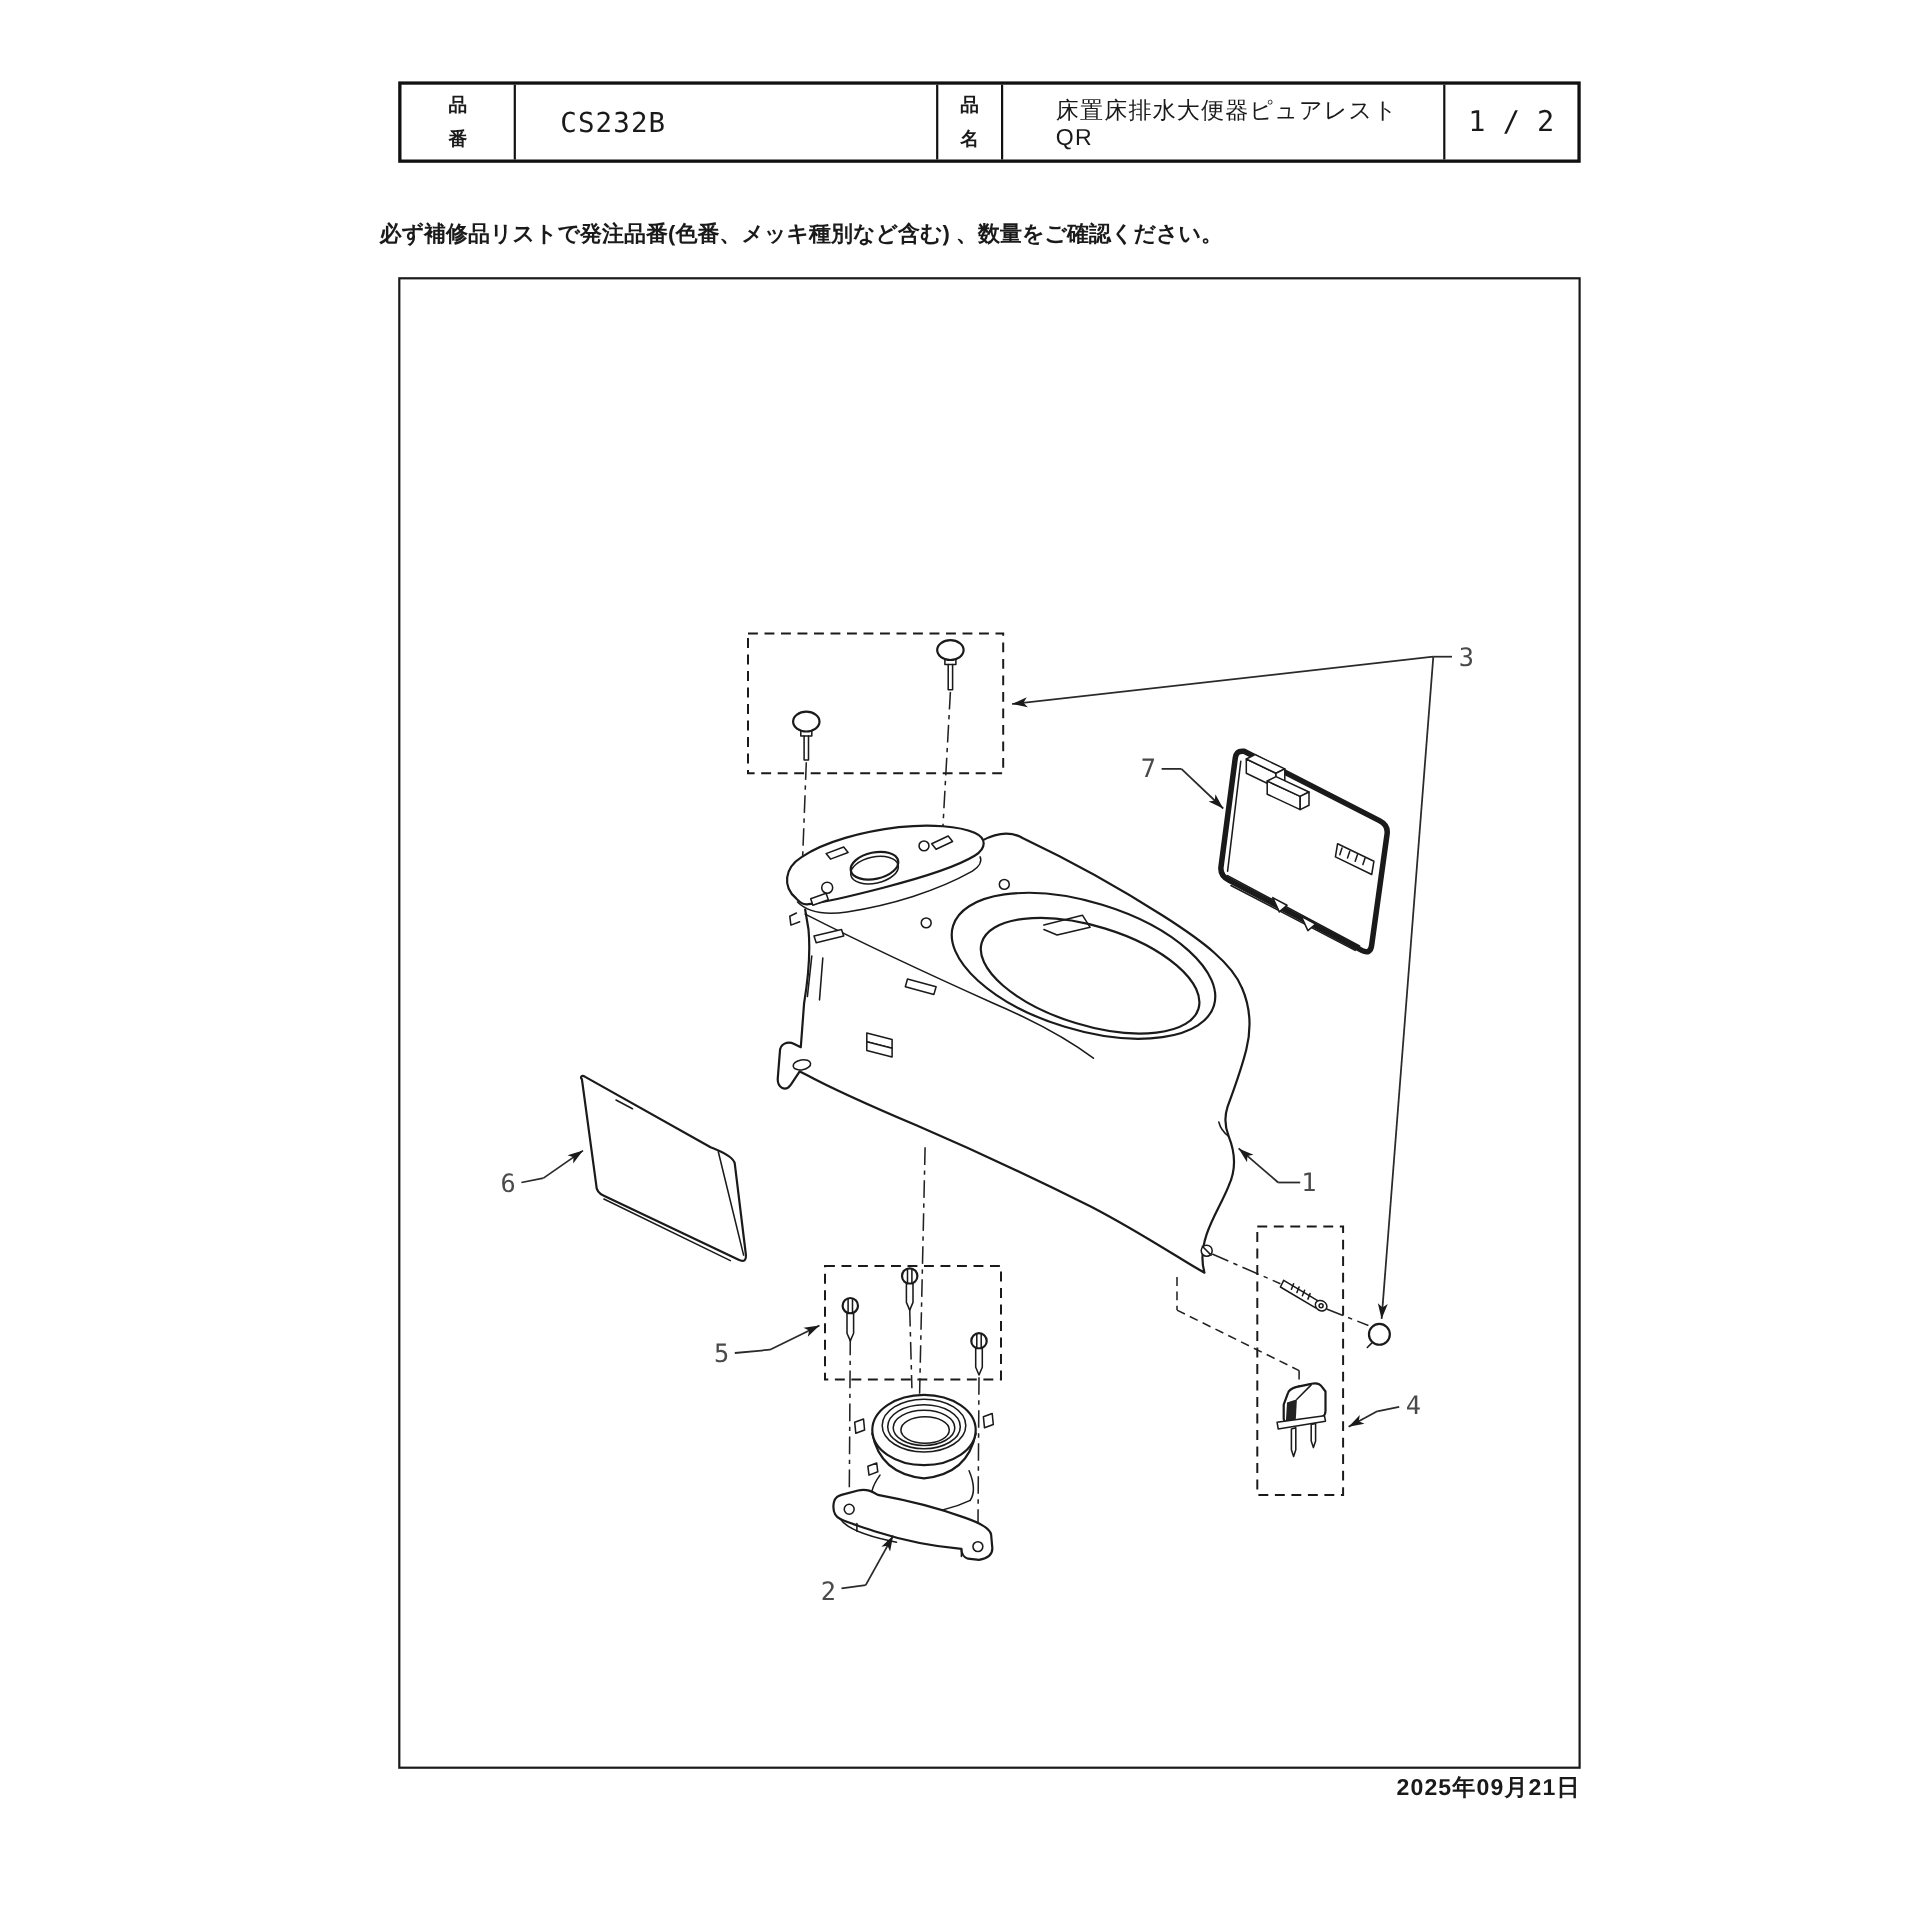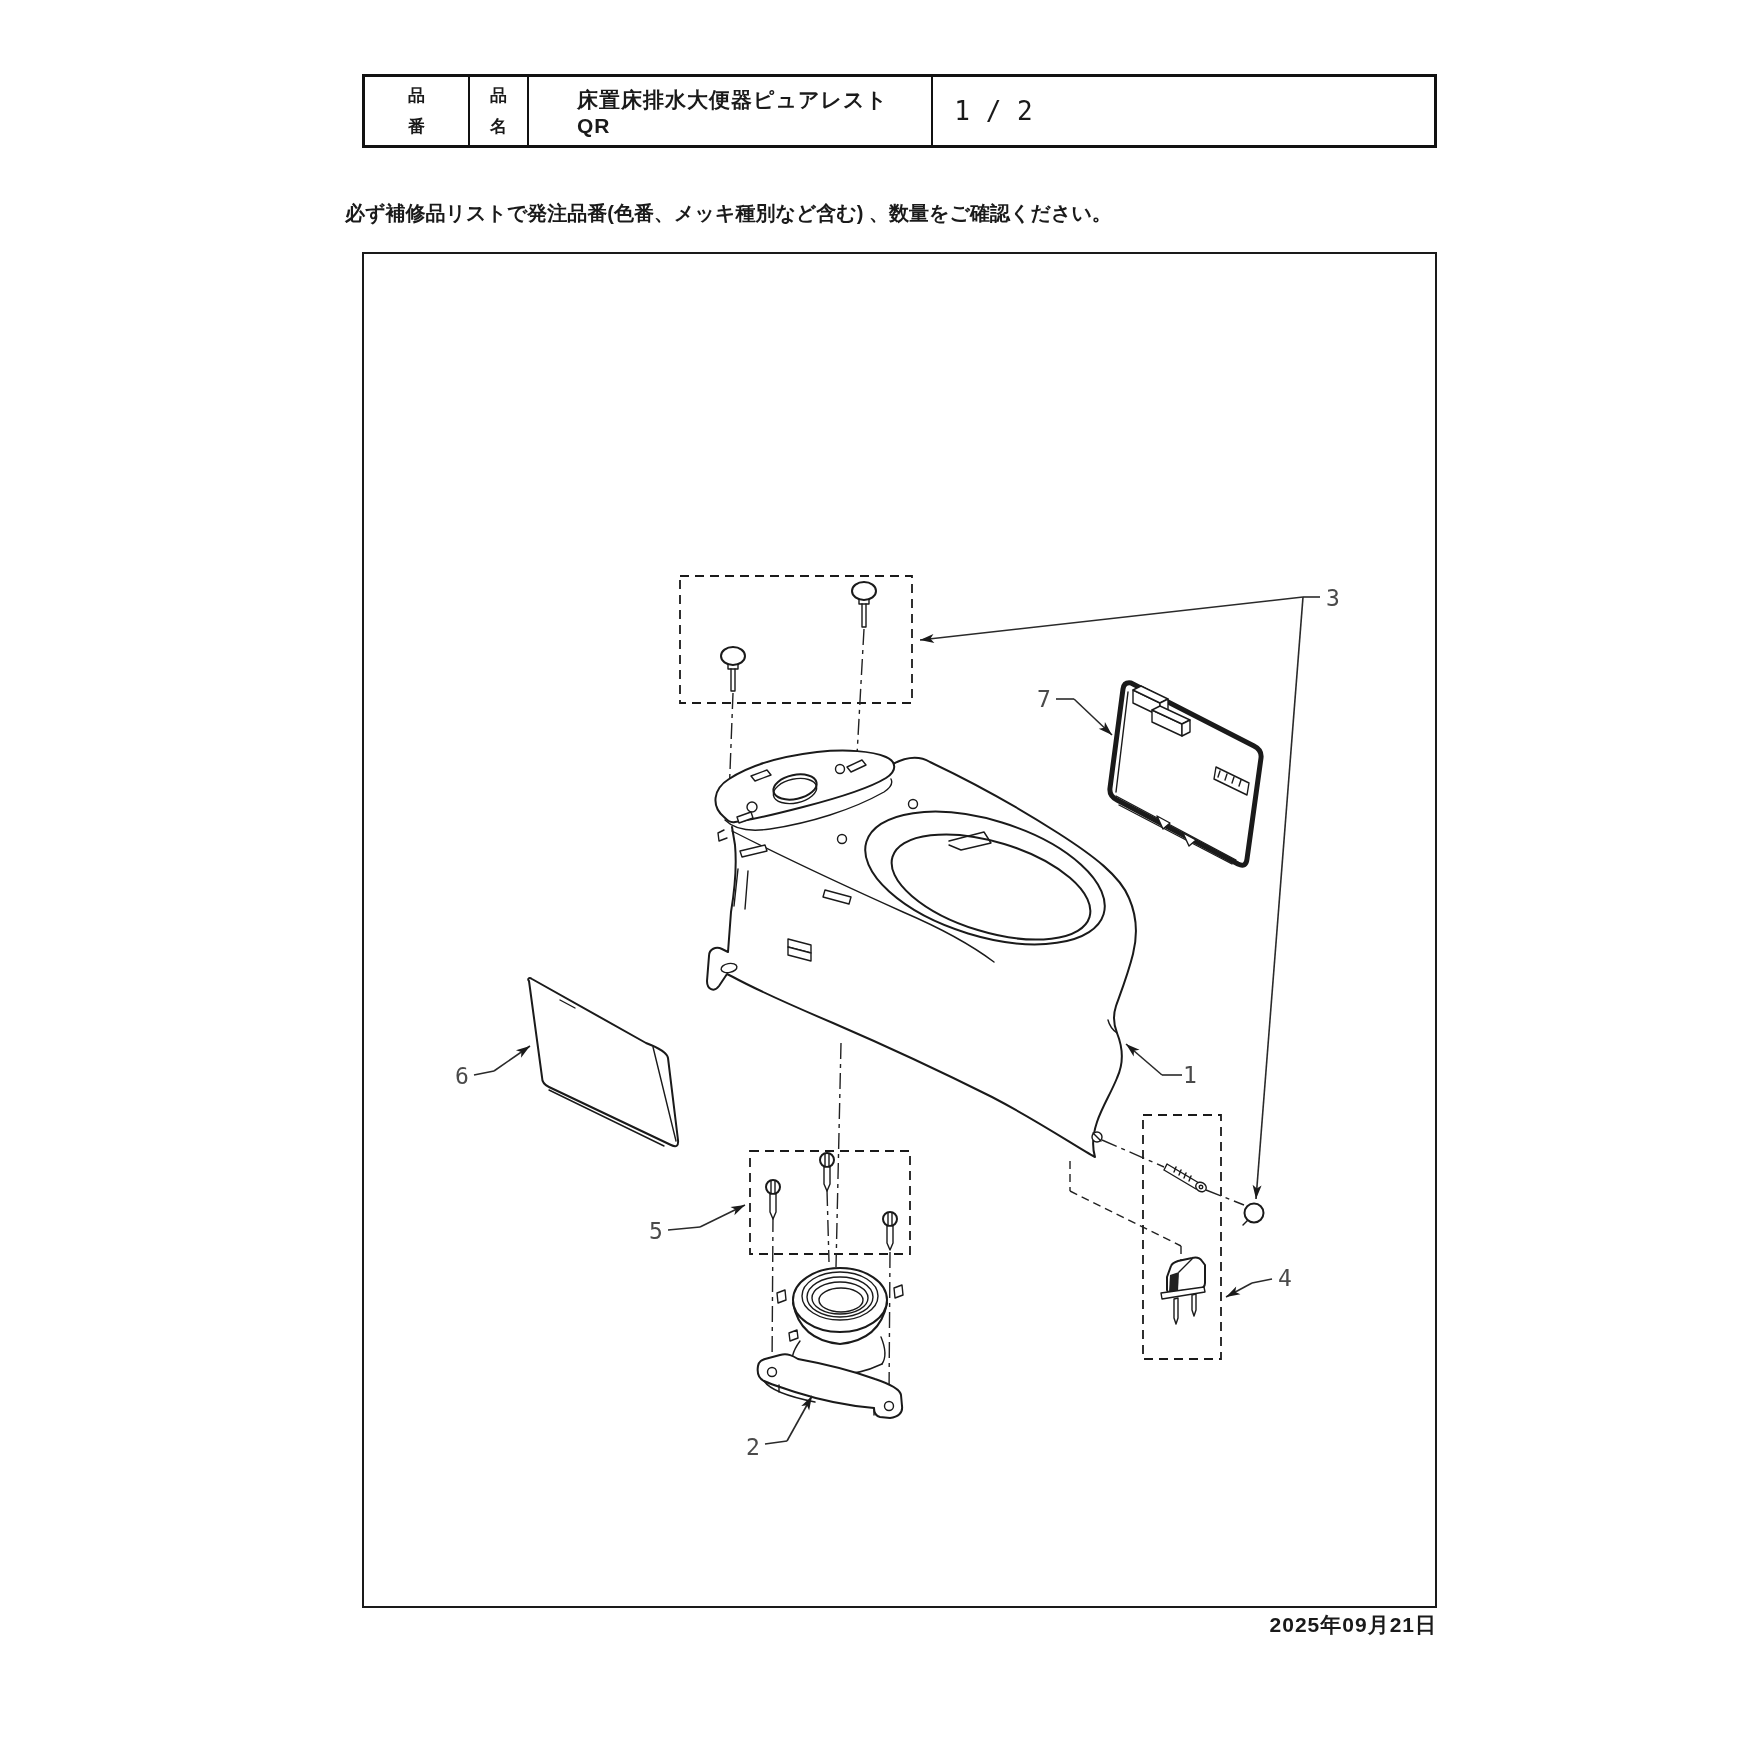--- a/index.html
+++ b/index.html
@@ -10,21 +10,21 @@
        border:3px solid #111;box-sizing:border-box;display:flex;}
   .hdr .cell{box-sizing:border-box;height:100%;}
   .hdr .div{border-left:2px solid #111;}
   .vlabel{display:flex;flex-direction:column;justify-content:space-between;
           align-items:center;padding:7px 0;font-size:17px;font-weight:600;}
   .c-no-label{width:103px;}
   .c-no-value{width:386px;display:flex;align-items:center;padding-left:40px;
               font-family:"DejaVu Sans Mono","Liberation Mono",monospace;
               font-size:25px;letter-spacing:1px;}
   .c-name-label{width:59px;}
-  .c-name-value{width:404px;padding:9px 14px 0 48px;font-size:21px;font-weight:700;letter-spacing:1px;}
+  .c-name-value{width:404px;padding:9px 14px 0 48px;font-size:21px;font-weight:400;letter-spacing:1px;}
   .c-page{width:123px;display:flex;align-items:center;justify-content:center;
           font-size:26px;font-family:"DejaVu Sans Mono","Liberation Mono",monospace;}
   
   .notes{position:absolute;left:345px;top:201px;font-size:20px;line-height:24px;
          font-weight:600;letter-spacing:0px;white-space:nowrap;text-align:center;}
   
   .frame{position:absolute;left:362px;top:252px;width:1075px;height:1356px;
          border:2px solid #1a1a1a;box-sizing:border-box;}
   
   .date{position:absolute;left:1100px;top:1611px;width:337px;text-align:right;
@@ -45,20 +45,21 @@
 </head>
 <body>
 
 <div class="page">
 
   <div class="hdr">
     <div class="cell c-no-label vlabel">
       <span>品</span>
       <span>番</span>
     </div>
+    <div class="cell c-no-value div">CS232B</div>
     <div class="cell c-name-label vlabel div">
       <span>品</span>
       <span>名</span>
     </div>
     <div class="cell c-name-value div">床置床排水大便器ピュアレストQR</div>
     <div class="cell c-page div">1 / 2</div>
   </div>
 
   <div class="notes">
     <div>必ず補修品リストで発注品番(色番、メッキ種別など含む) 、数量をご確認ください。</div>

